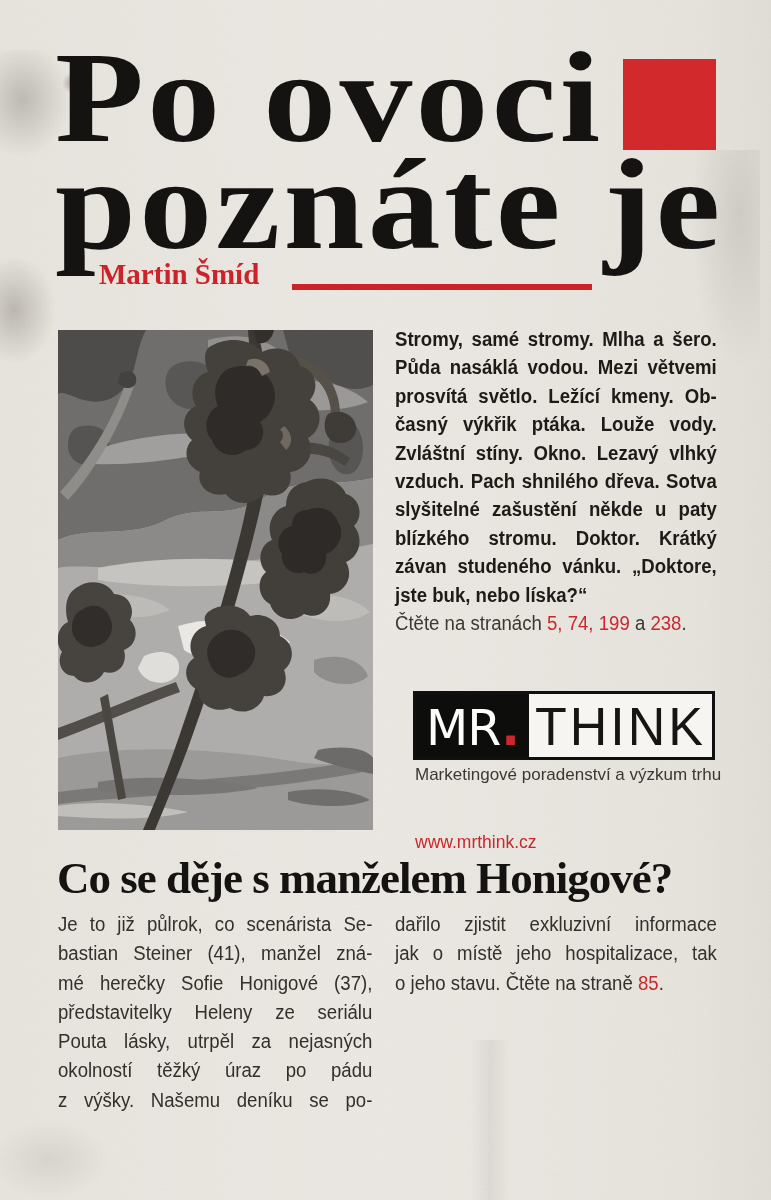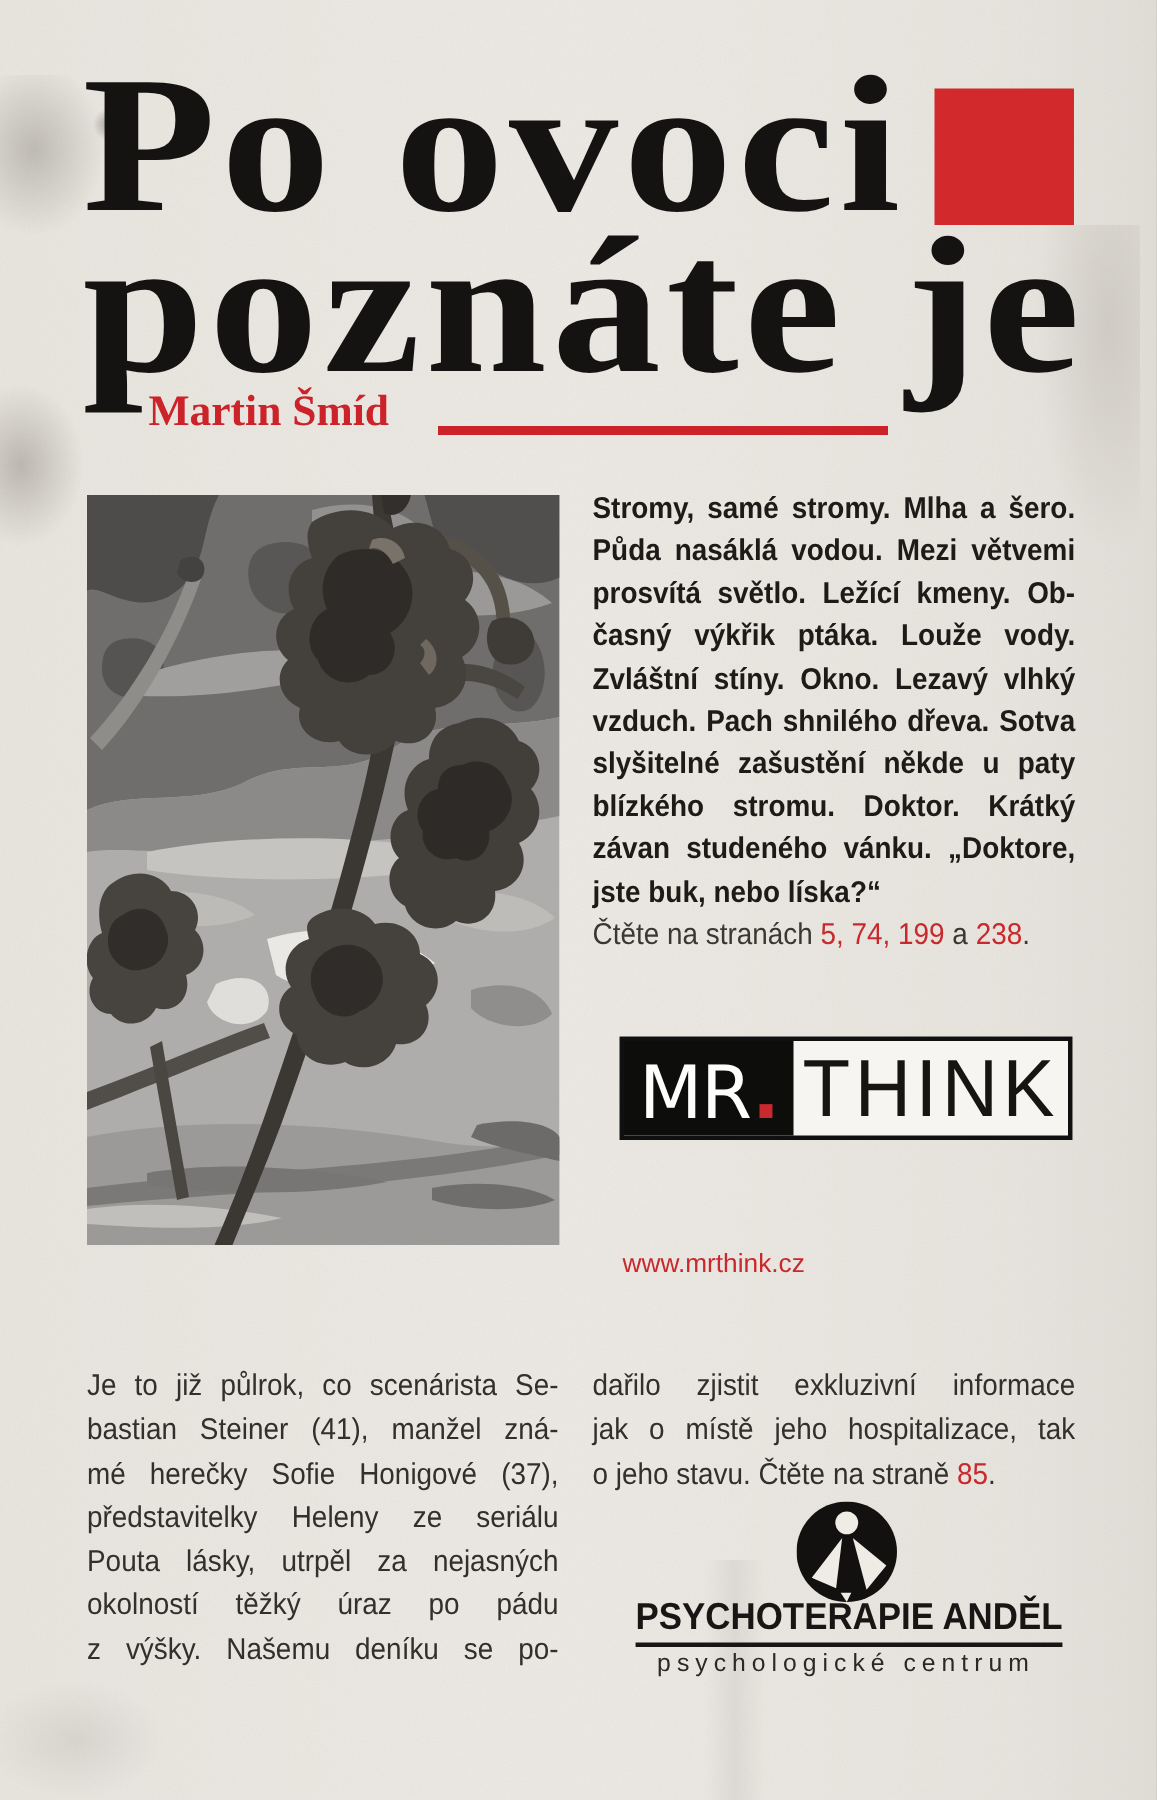--- a/index.html
+++ b/index.html
@@ -148,43 +148,33 @@
       <div class="line nowrap cta"><span>Čtěte na stranách </span><span class="red">5, 74, 199</span><span> a </span><span class="red">238</span><span>.</span></div>
     </div>
 
   <div class="mrthink-box">
     <div class="mrthink-left">
         <span>MR</span>
         <span class="dot">.</span>
       </div>
     <div class="mrthink-right">THINK</div>
   </div>
+  <div class="mrthink-caption">Marketingové poradenství a výzkum trhu</div>
   <div class="mrthink-url">www.mrthink.cz</div>
 
+  <div class="headline2">Co se děje s manželem Honigové?</div>
   <div class="col a2c1">
       <div class="line"><span>Je to již půlrok, co scenárista Se-</span></div>
       <div class="line"><span>bastian Steiner (41), manžel zná-</span></div>
       <div class="line"><span>mé herečky Sofie Honigové (37),</span></div>
       <div class="line"><span>představitelky Heleny ze seriálu</span></div>
       <div class="line"><span>Pouta lásky, utrpěl za nejasných</span></div>
       <div class="line"><span>okolností těžký úraz po pádu</span></div>
       <div class="line"><span>z výšky. Našemu deníku se po-</span></div>
     </div>
   <div class="col a2c2">
       <div class="line"><span>dařilo zjistit exkluzivní informace</span></div>
       <div class="line"><span>jak o místě jeho hospitalizace, tak</span></div>
       <div class="line nowrap"><span>o jeho stavu. Čtěte na straně </span><span class="red">85</span><span>.</span></div>
     </div>
 
-  <div class="psych">
-    <svg class="icon" width="67" height="67" viewBox="0 0 66 66">
-      <circle cx="33" cy="33" r="33" fill="#13110f"></circle>
-      <circle cx="33" cy="14" r="7.5" fill="#efece6"></circle>
-      <path d="M30,24 L10,50 L26,57 Z" fill="#efece6"></path>
-      <path d="M37,24 L59,42 L46,58 Z" fill="#efece6"></path>
-      <path d="M29,60 L36,60 L33,66 Z" fill="#efece6"></path>
-      <path d="M31,23 L35,23 L36,44 L30,44 Z" fill="#13110f"></path>
-    </svg>
-    <div><span class="psych-name">PSYCHOTERAPIE ANDĚL</span></div>
-    <div class="psych-sub">psychologické centrum</div>
-  </div>
 
 </div>
 
 </body></html>

